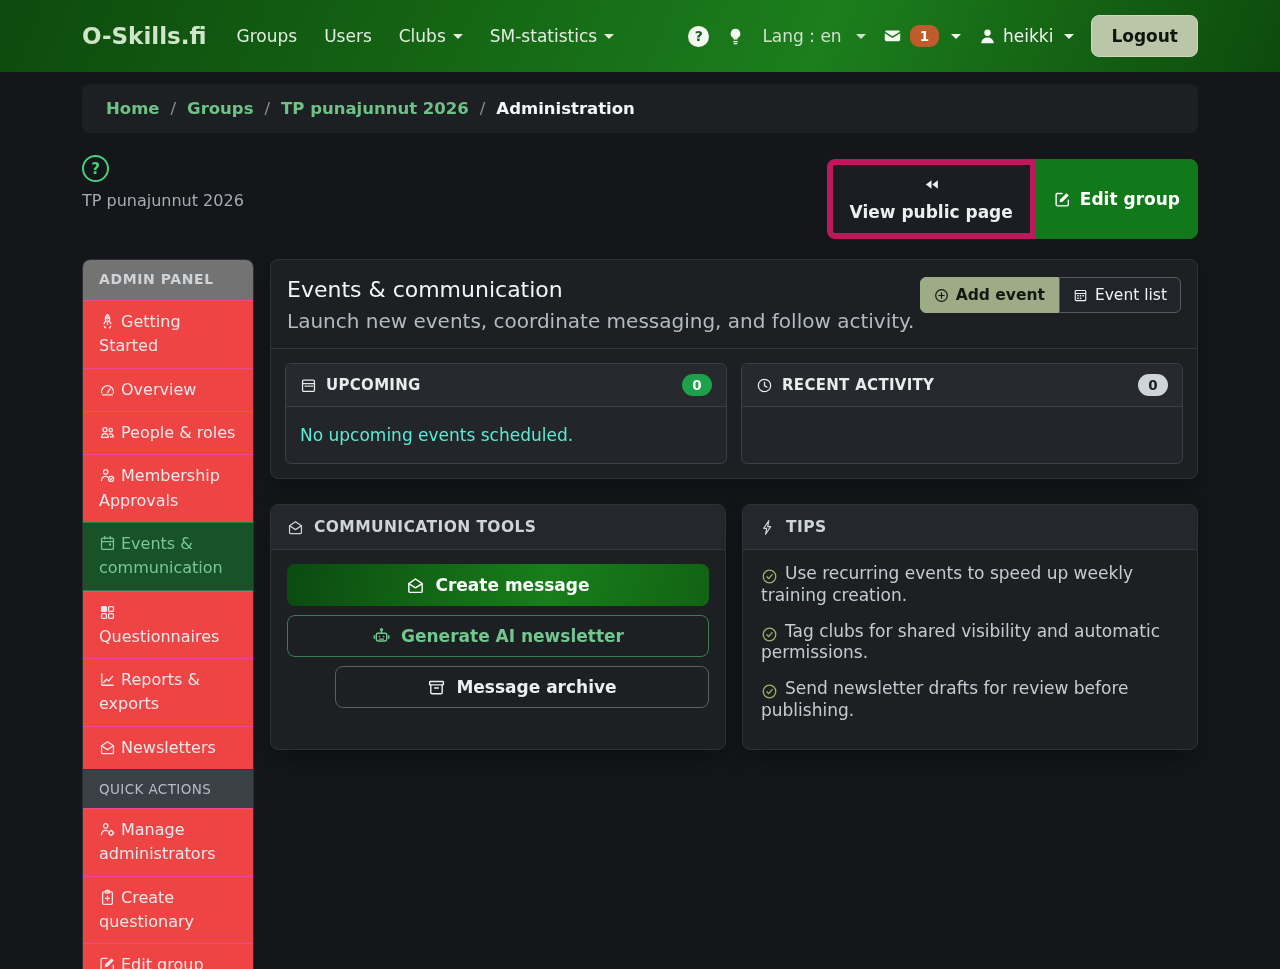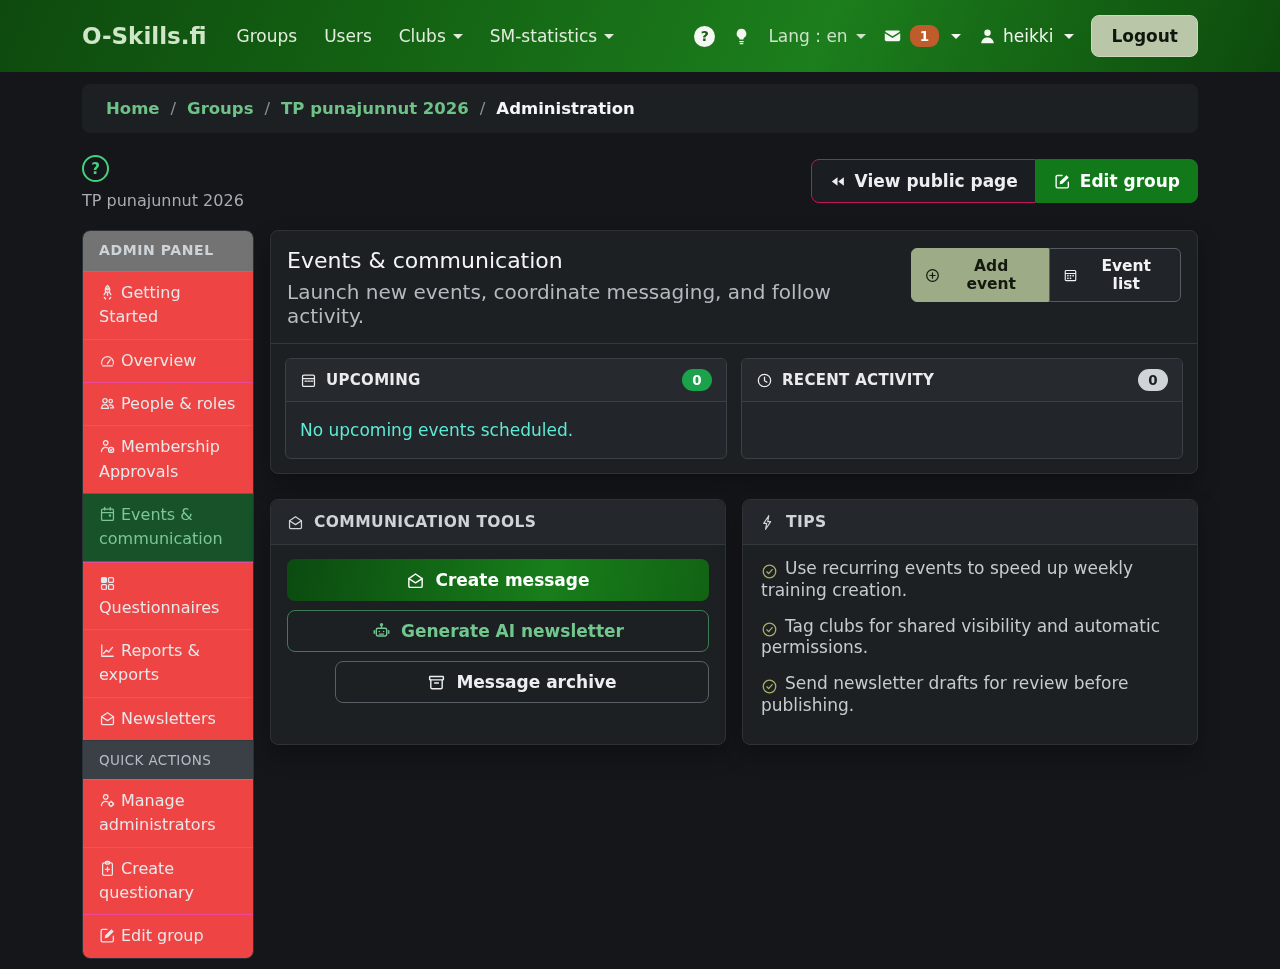--- a/index.html
+++ b/index.html
@@ -21,21 +21,21 @@
   }
   .nav-inner { display:flex; align-items:center; height:100%; }
   .brand { font-size:23px; font-weight:bold; color:#cfe6c9; margin-right:30px; cursor:pointer; }
   .nav-link { color:#e3ecdf; font-size:17px; margin-right:27px; display:inline-flex; align-items:center; gap:7px; cursor:pointer; }
   .caret { width:0; height:0; border-left:5px solid transparent; border-right:5px solid transparent; border-top:5px solid currentColor; display:inline-block; }
   .nav-right { margin-left:auto; display:flex; align-items:center; gap:17px; }
   .help-circle {
     width:21px; height:21px; border-radius:50%; background:#f4f7f2; color:#155c18;
     font-size:14px; font-weight:bold; display:flex; align-items:center; justify-content:center; cursor:pointer;
   }
-  .lang { color:#cfe0cb; font-size:17px; display:inline-flex; align-items:center; gap:8px; cursor:pointer; }
+  .lang { color:#cfe0cb; font-size:17px; display:inline-flex; align-items:center; gap:14px; cursor:pointer; }
   .mail-group { display:inline-flex; align-items:center; gap:8px; color:#f4f7f2; cursor:pointer; }
   .mail-badge {
     background:#bf5c2b; color:#fff; font-size:13.5px; font-weight:bold;
     padding:3px 10px; border-radius:9px; line-height:1.2;
   }
   .user-group { display:inline-flex; align-items:center; gap:6px; color:#f1f4f0; font-size:17px; cursor:pointer; }
   .btn-logout {
     background:#b9c6a8; border:1px solid #ccd7bd; color:#10150e;
     font-weight:bold; font-size:17px; padding:10px 19px; border-radius:8px; cursor:pointer;
     font-family:inherit;
@@ -53,23 +53,24 @@
   
   .page-head { margin-top:22px; display:flex; justify-content:space-between; align-items:flex-start; }
   .page-title { font-size:32px; font-weight:400; color:#e09f56; margin:0; display:flex; align-items:center; gap:16px; }
   .title-help {
     width:27px; height:27px; border-radius:50%; border:2px solid #44d07e; color:#44d07e;
     font-size:15px; font-weight:bold; display:flex; align-items:center; justify-content:center; cursor:pointer;
   }
   .page-sub { margin-top:9px; color:#a5adb4; font-size:16px; }
   .head-btns { display:flex; margin-top:4px; }
   .btn-view {
-    background:#1a1d21; border:1px solid #be185d; color:#eceef0; font-weight:bold; font-size:17px;
+    background:#1a1d21; border:6px solid #be185d; color:#eceef0; font-weight:bold; font-size:17px;
     padding:11px 17px; border-radius:8px 0 0 8px; display:inline-flex; align-items:center; gap:9px; cursor:pointer;
     font-family:inherit;
+    flex-direction:column;
   }
   .btn-editgroup {
     background:#12791a; border:1px solid #12791a; color:#fff; font-weight:bold; font-size:17px;
     padding:11px 17px; border-radius:0 8px 8px 0; display:inline-flex; align-items:center; gap:9px; cursor:pointer;
     font-family:inherit;
   }
 
   
   .content-row { margin-top:20px; display:flex; gap:16px; align-items:flex-start; }
 
@@ -95,21 +96,21 @@
   }
   .events-head { display:flex; justify-content:space-between; align-items:flex-start; padding:17px 16px 15px; border-bottom:1px solid #33383d; }
   .events-title { font-size:22px; font-weight:400; color:#f2f4f5; }
   .events-sub { font-size:20px; color:#b4bac0; margin-top:7px; }
   .btn-sage {
     background:#9dac86; border:1px solid #9dac86; color:#15180f; font-weight:bold; font-size:15.5px;
     padding:8px 13px; border-radius:6px 0 0 6px; display:inline-flex; align-items:center; gap:7px; cursor:pointer;
     font-family:inherit;
   }
   .btn-darksm {
-    background:#212529; border:1px solid #565c63; color:#f1f3f4; font-weight:bold; font-size:15.5px;
+    background:#212529; border:1px solid #565c63; color:#f1f3f4; font-weight:normal; font-size:15.5px;
     padding:8px 13px; border-radius:0 6px 6px 0; display:inline-flex; align-items:center; gap:7px; cursor:pointer;
     font-family:inherit;
   }
   .events-body { padding:14px; display:flex; gap:14px; }
   .panel { flex:1; border:1px solid #3a4046; border-radius:6px; overflow:hidden; background:#222529; }
   .panel-head {
     background:#26292d; padding:10px 14px; display:flex; align-items:center; gap:9px;
     border-bottom:1px solid #3a4046; font-size:15px; font-weight:bold; color:#e9ebed; letter-spacing:.3px;
   }
   .badge-pill { margin-left:auto; font-size:13.5px; font-weight:bold; padding:3px 10px; border-radius:20px; }

